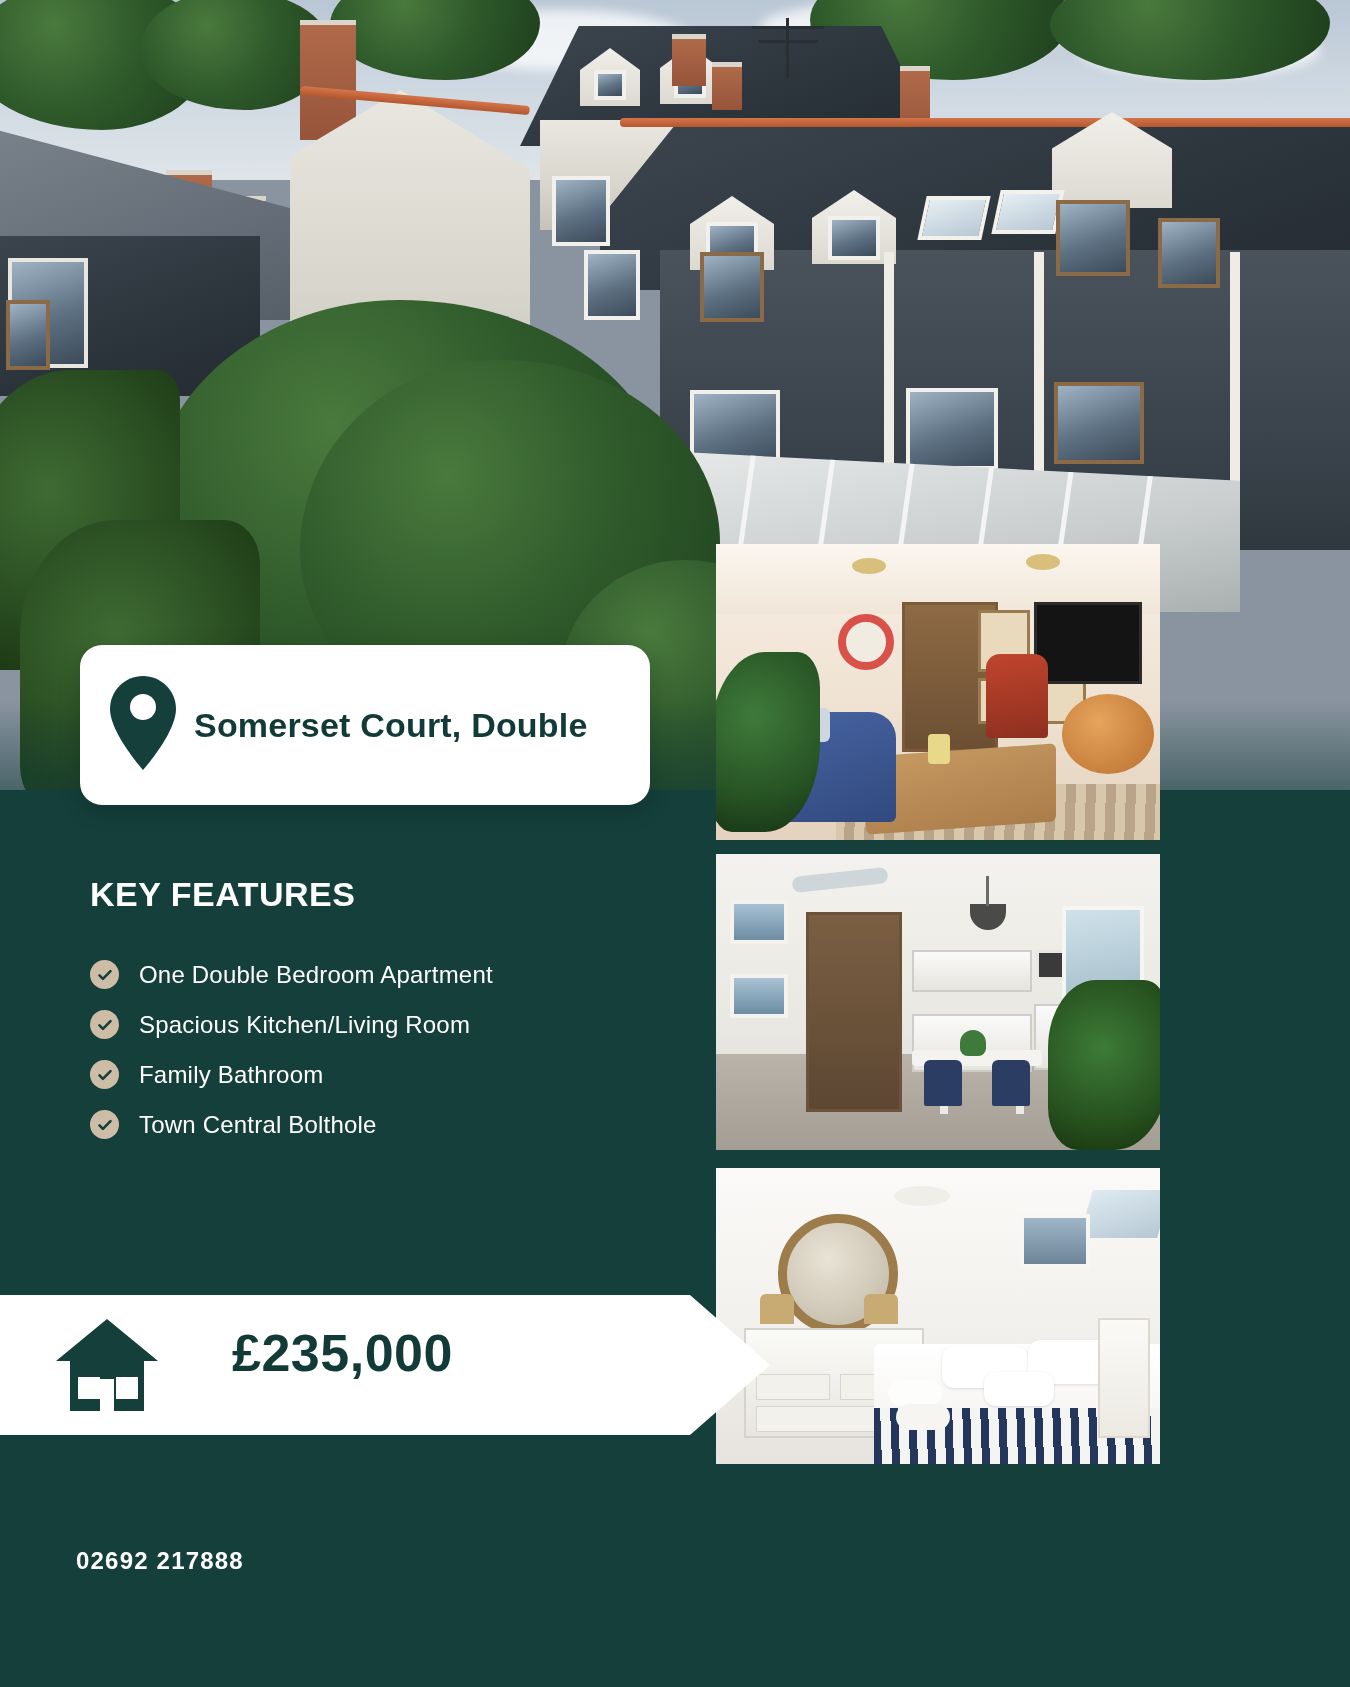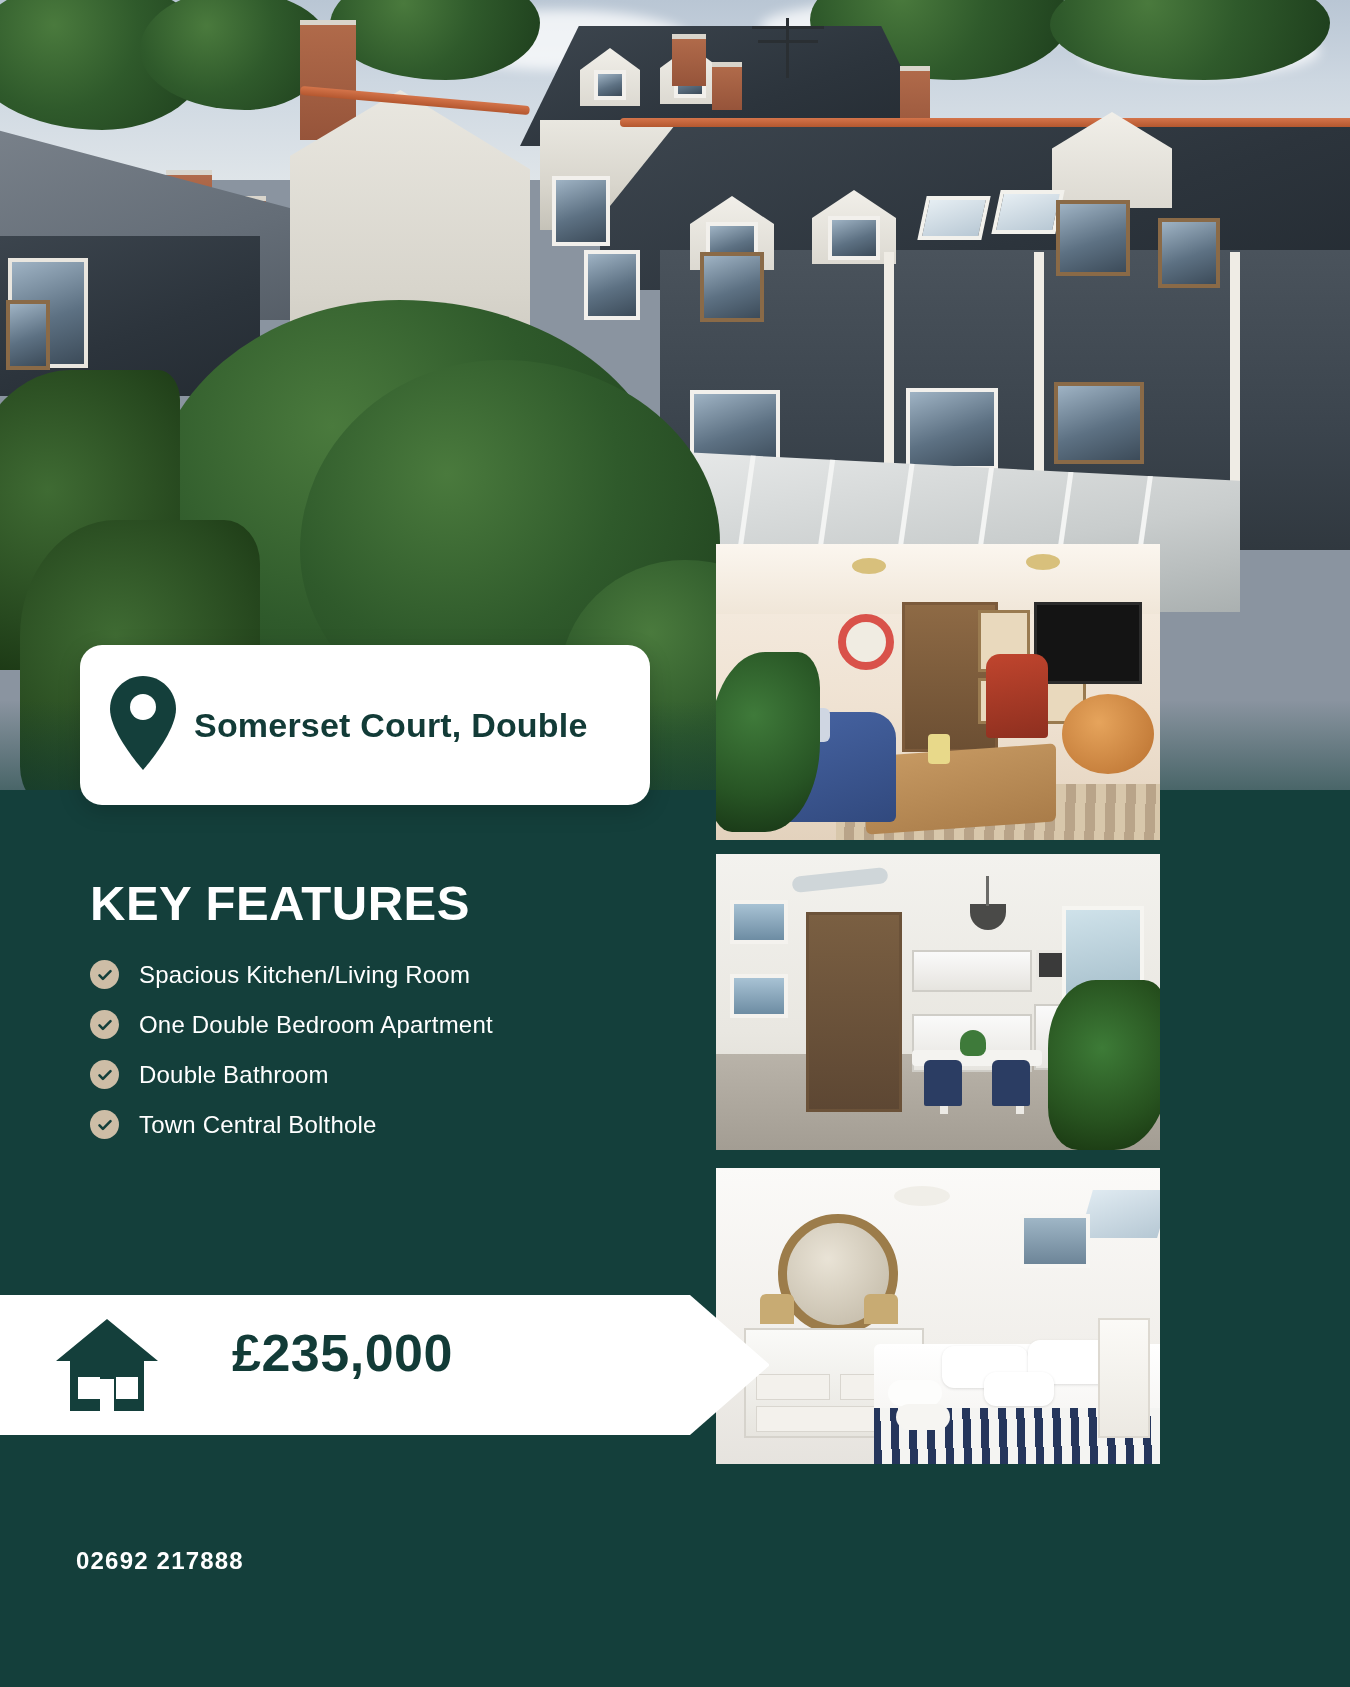--- a/index.html
+++ b/index.html
@@ -105,21 +105,21 @@
     font-size: 34px;
     font-weight: 700;
     color:#123b37;
     letter-spacing: .2px;
   }
 
   
   .kf-title {
     position:absolute;
     left: 90px; top: 875px;
-    font-size: 49px;
+    font-size: 34px;
     font-weight: 700;
     color:#ffffff;
     letter-spacing: .5px;
   }
   .kf-list {
     position:absolute;
     left: 90px; top: 960px;
     width: 600px;
   }
   .kf-item {
@@ -338,37 +338,37 @@
 
   <div class="kf-title">KEY FEATURES</div>
 
   <div class="kf-list">
     <div class="kf-item">
       <span class="kf-check">
         <svg width="16" height="16" viewBox="0 0 16 16">
             <path d="M2.5 8.4l3.4 3.4 7.6-7.6" fill="none" stroke="#143f3b" stroke-width="2.6" stroke-linecap="round" stroke-linejoin="round"></path>
           </svg>
       </span>
-      <span class="kf-label">Spacious Kitchen/Living Room</span>
+      <span class="kf-label">One Double Bedroom Apartment</span>
     </div>
     <div class="kf-item">
       <span class="kf-check">
         <svg width="16" height="16" viewBox="0 0 16 16">
             <path d="M2.5 8.4l3.4 3.4 7.6-7.6" fill="none" stroke="#143f3b" stroke-width="2.6" stroke-linecap="round" stroke-linejoin="round"></path>
           </svg>
       </span>
-      <span class="kf-label">One Double Bedroom Apartment</span>
+      <span class="kf-label">Spacious Kitchen/Living Room</span>
     </div>
     <div class="kf-item">
       <span class="kf-check">
         <svg width="16" height="16" viewBox="0 0 16 16">
             <path d="M2.5 8.4l3.4 3.4 7.6-7.6" fill="none" stroke="#143f3b" stroke-width="2.6" stroke-linecap="round" stroke-linejoin="round"></path>
           </svg>
       </span>
-      <span class="kf-label">Double Bathroom</span>
+      <span class="kf-label">Family Bathroom</span>
     </div>
     <div class="kf-item">
       <span class="kf-check">
         <svg width="16" height="16" viewBox="0 0 16 16">
             <path d="M2.5 8.4l3.4 3.4 7.6-7.6" fill="none" stroke="#143f3b" stroke-width="2.6" stroke-linecap="round" stroke-linejoin="round"></path>
           </svg>
       </span>
       <span class="kf-label">Town Central Bolthole</span>
     </div>
   </div>

